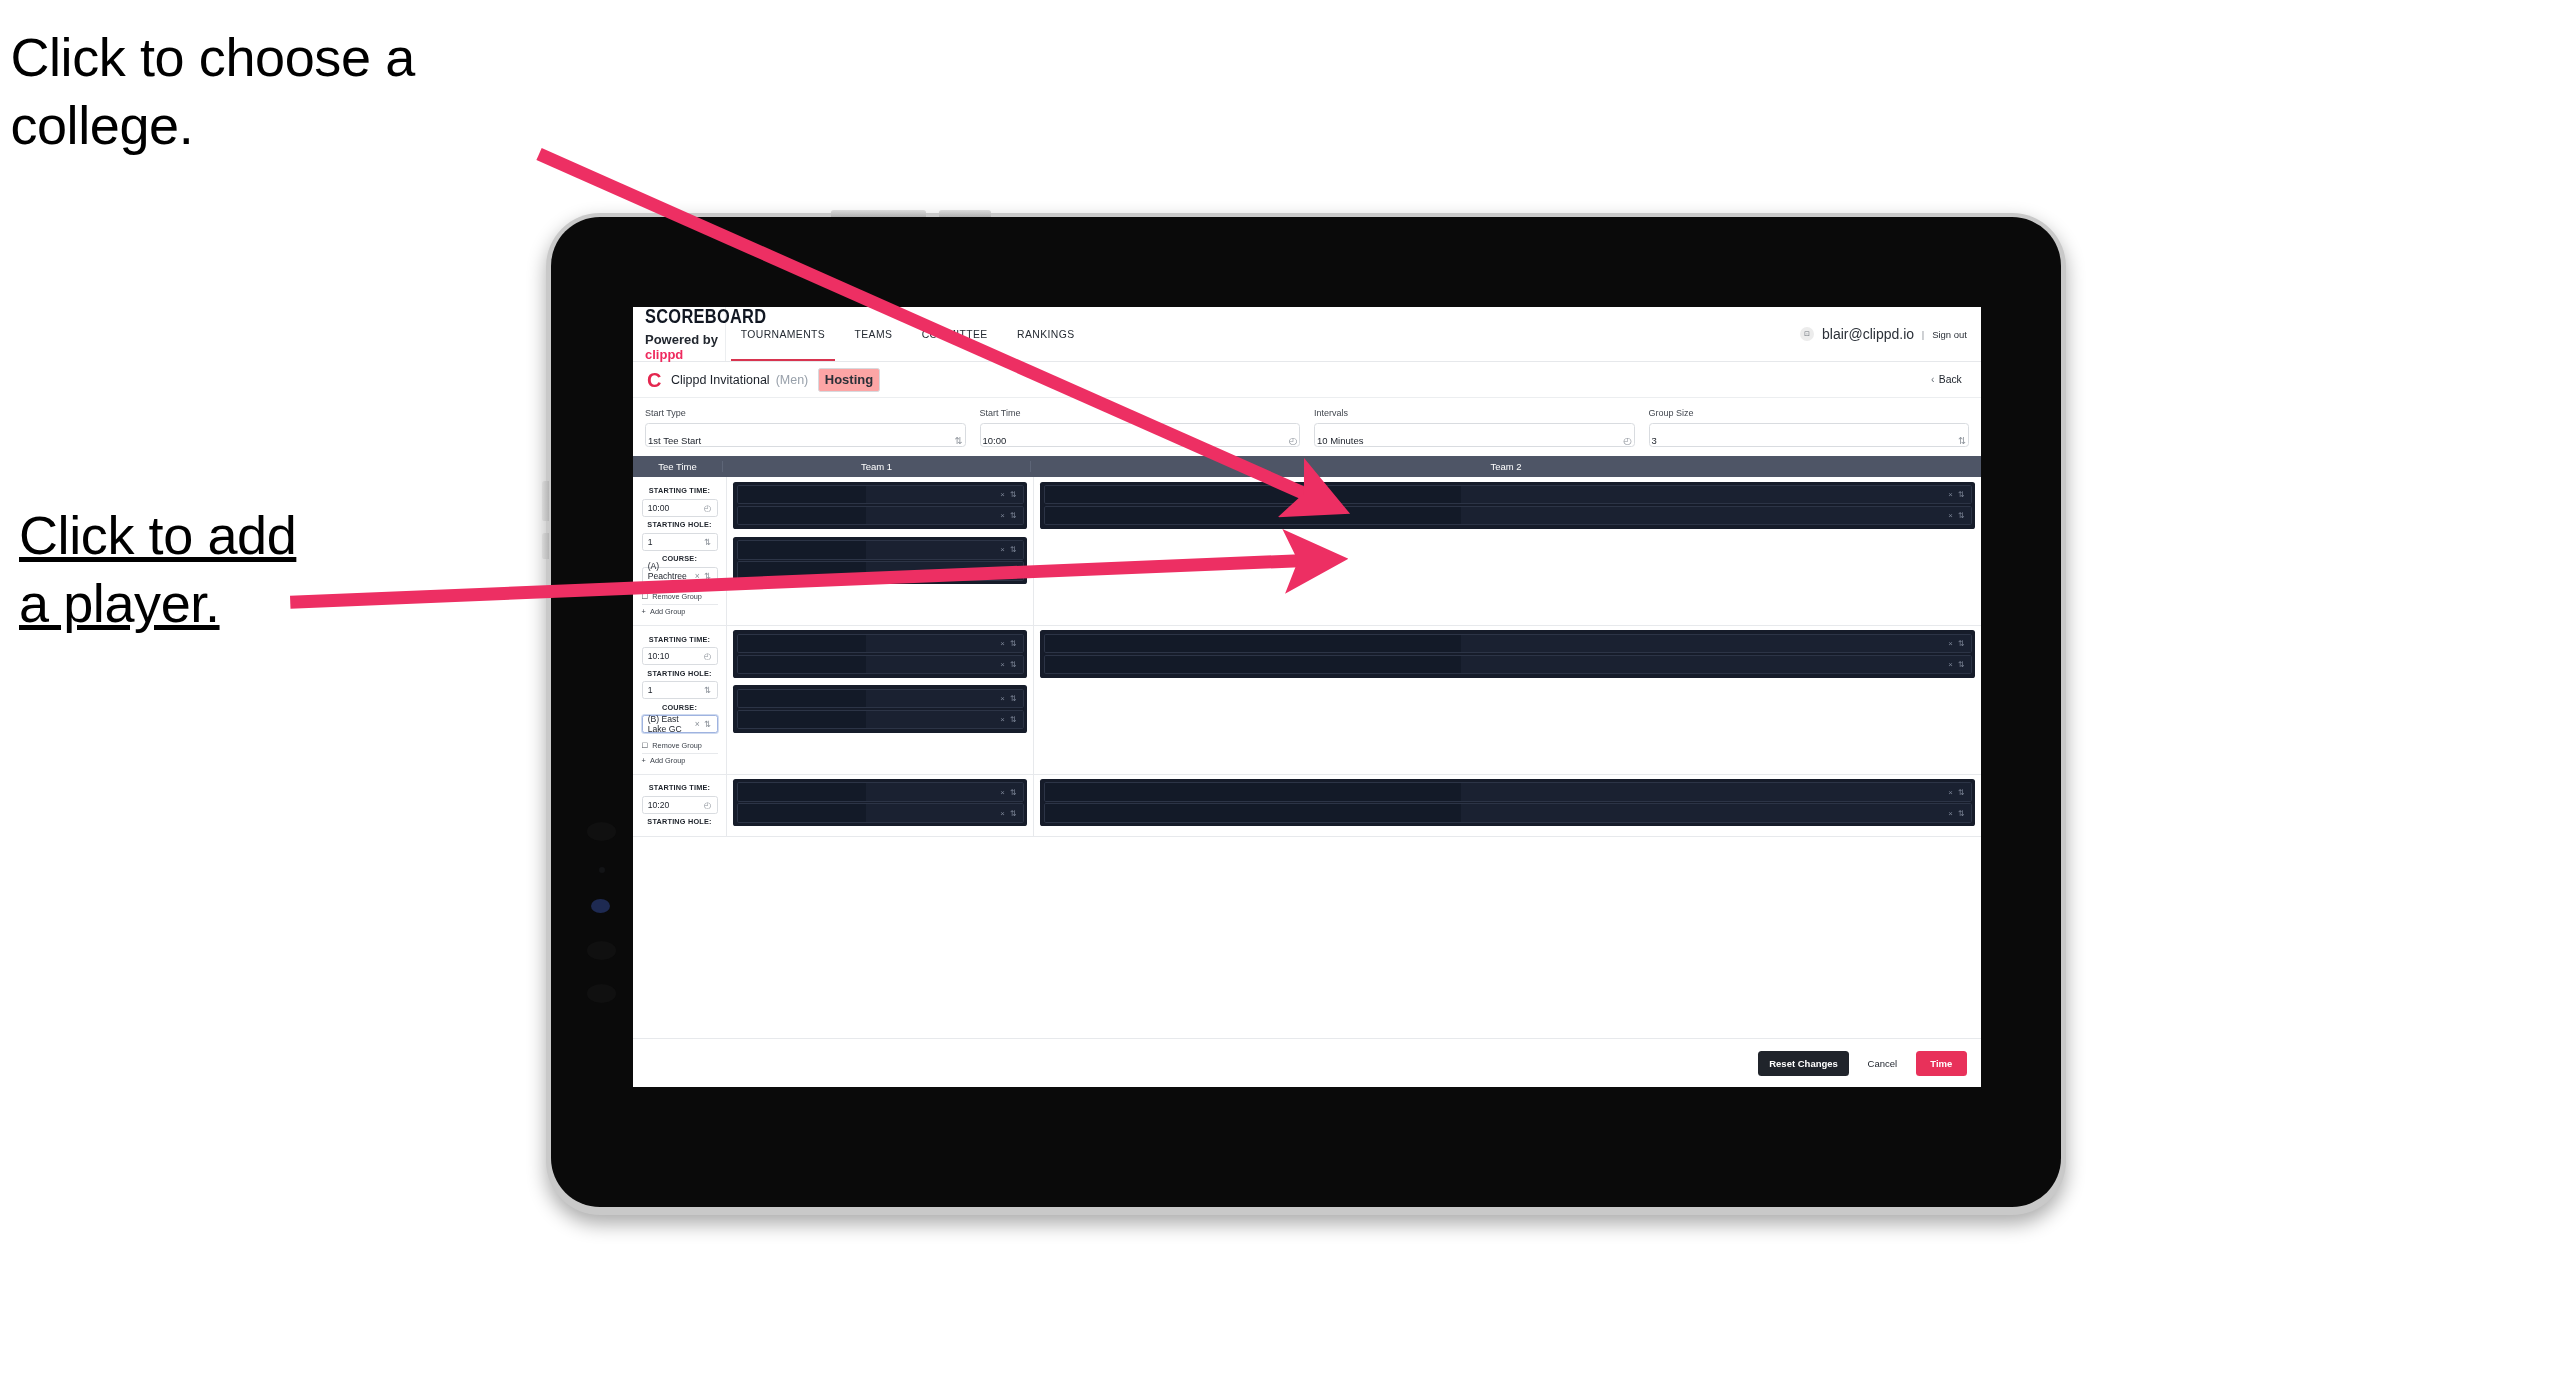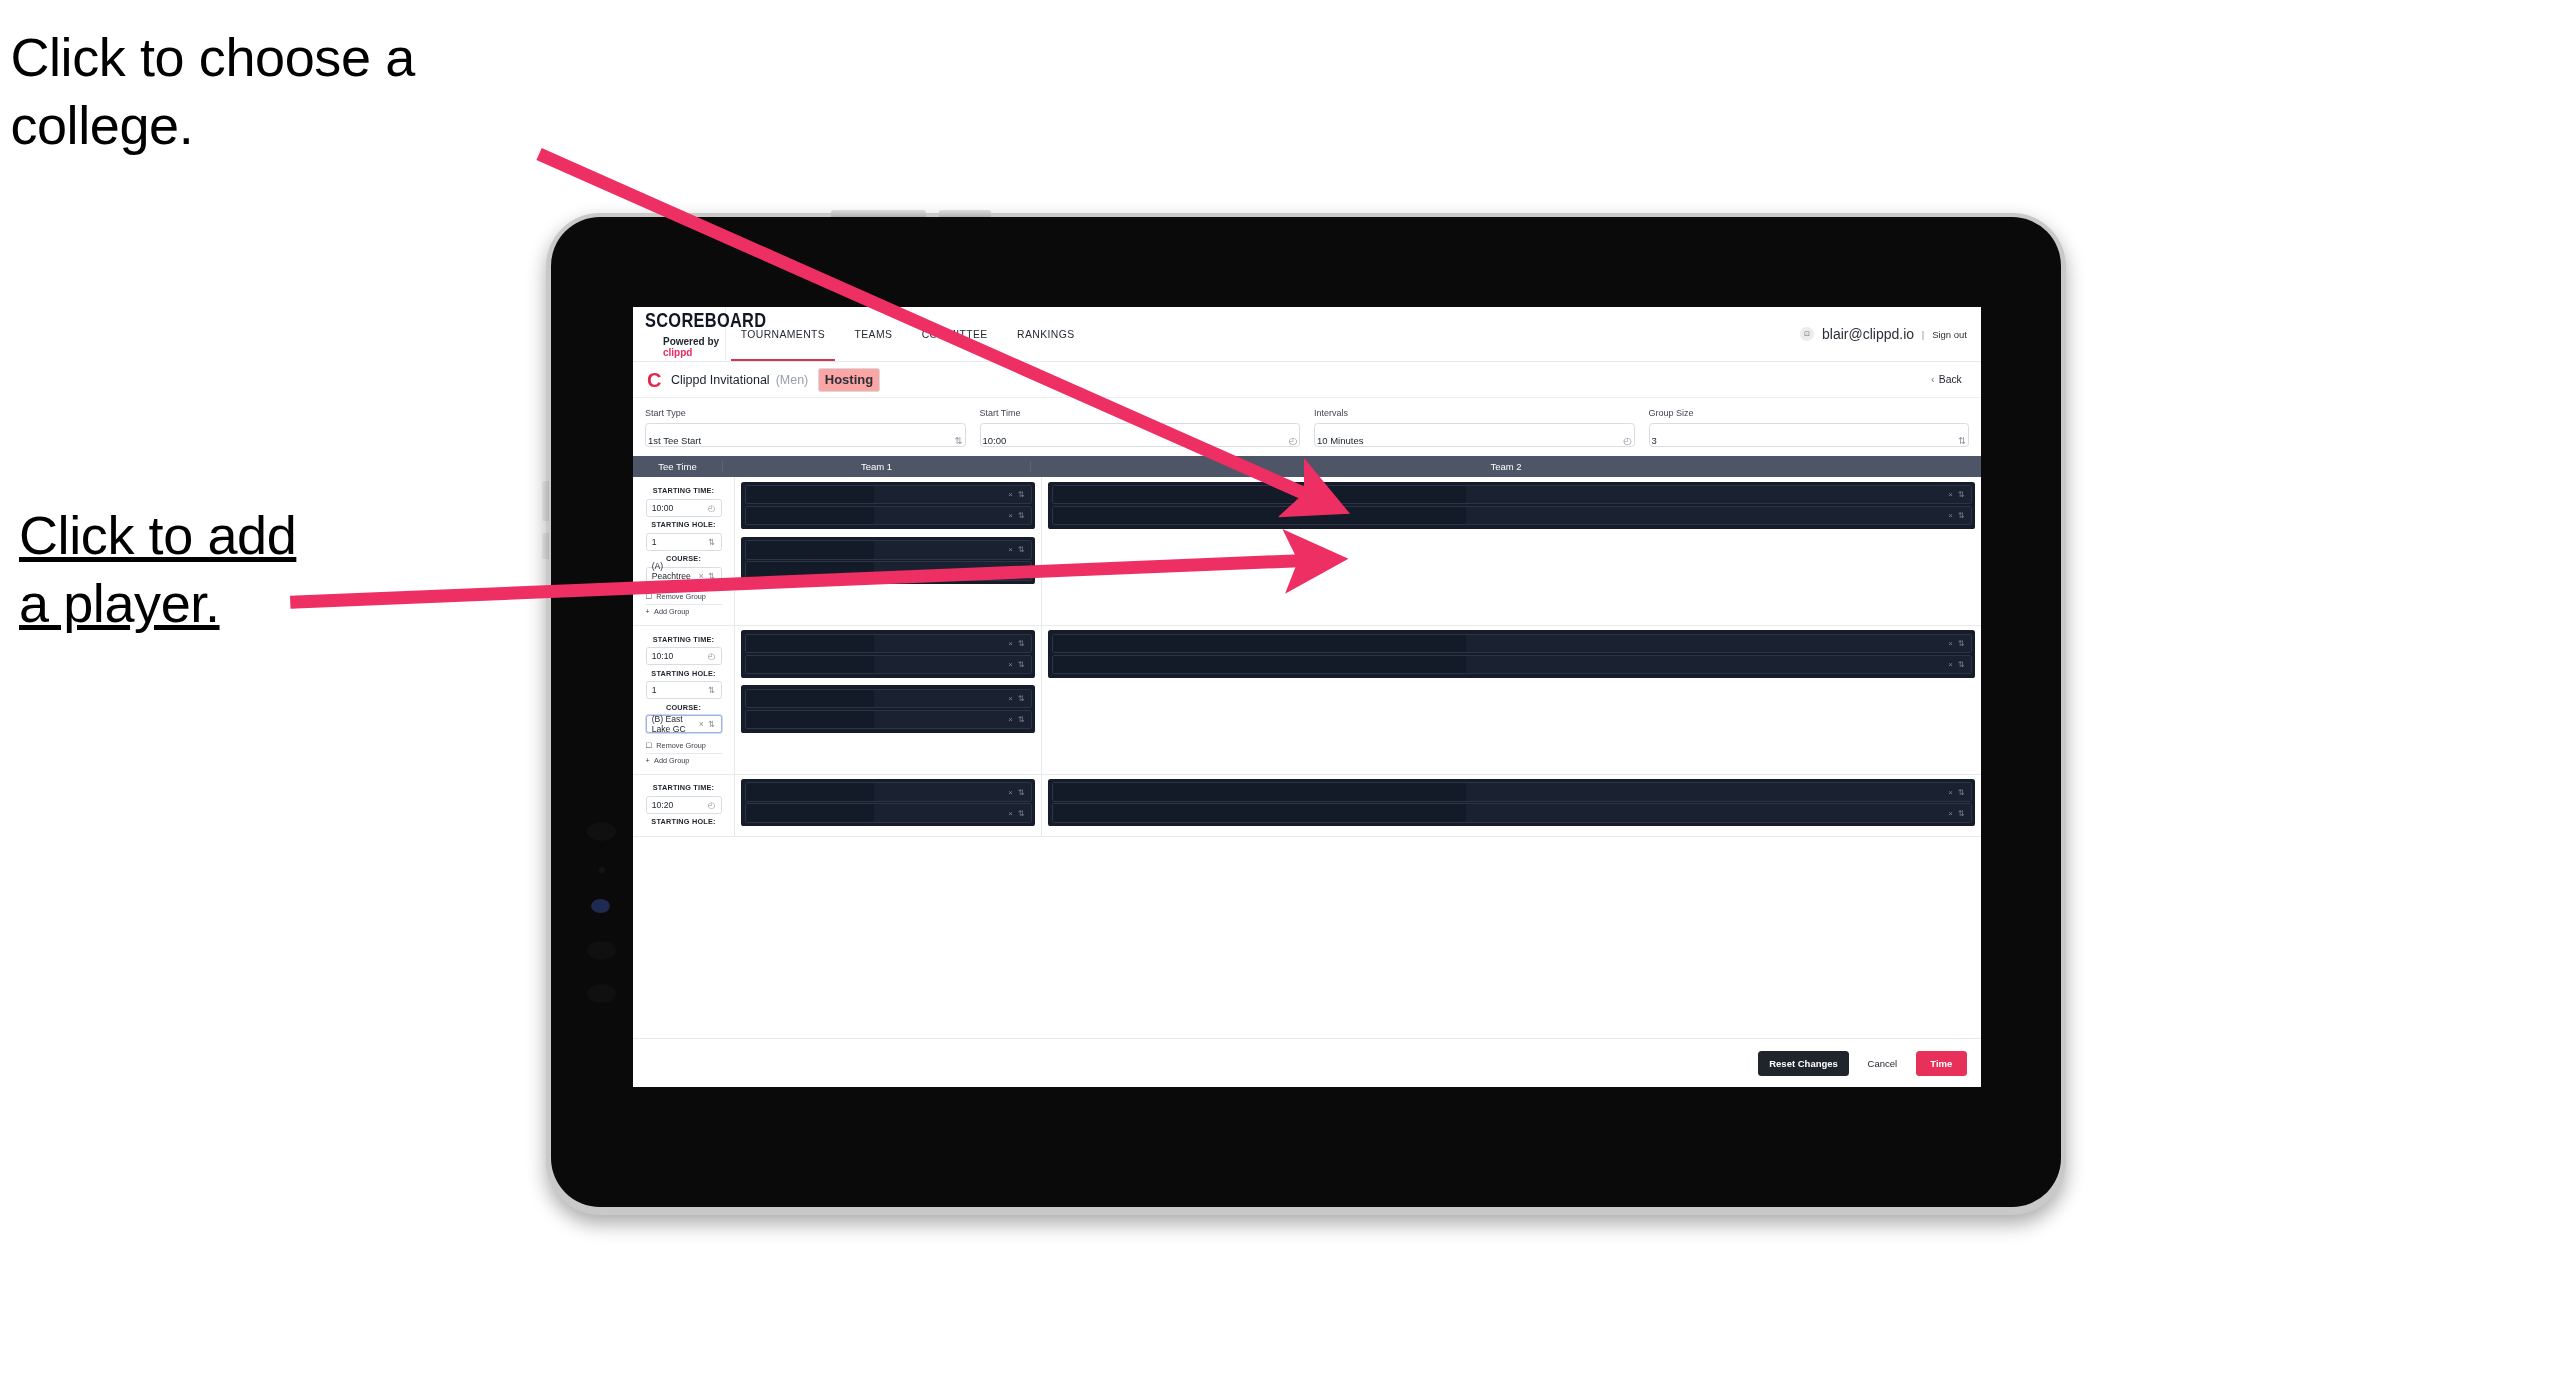--- a/index.html
+++ b/index.html
@@ -59,21 +59,21 @@
   }
 
   
   .navbar{height:54px;background:#fff;display:flex;align-items:stretch;
           border-bottom:0.9px solid #e6e8eb;position:relative;}
   .brand{width:93px;display:flex;flex-direction:column;justify-content:center;
          padding-left:12px;border-right:0.9px solid #eceef0;box-sizing:border-box;}
   .brand-title{font-size:16.4px;font-weight:bold;letter-spacing:0.3px;color:#111722;
                font-family:"Liberation Sans",sans-serif;transform:scaleY(1.18);
                transform-origin:left center;}
-  .brand-sub{font-size:10px;color:#22272f;margin-top:6px;font-weight:bold;margin-left:18px;}
+  .brand-sub{font-size:13px;color:#22272f;margin-top:6px;font-weight:bold;}
   .brand-sub .pink{color:#ee2a5e;}
   .nav-items{display:flex;align-items:stretch;text-align:center;}
   .nav-item{display:flex;align-items:center;padding:0 14.7px;font-size:10.4px;
             letter-spacing:0.4px;color:#252b33;cursor:pointer;position:relative;
             font-weight:500;}
   .nav-item.active:after{content:"";position:absolute;left:5.2px;right:5.2px;bottom:0;
             height:2.2px;background:#d8344f;}
   .nav-right{margin-left:auto;display:flex;align-items:center;padding-right:14px;gap:7.8px;}
   .avatar{width:14.7px;height:14.7px;border-radius:50%;background:#ececec;
           display:flex;align-items:center;justify-content:center;font-size:7px;color:#6d737b;}
@@ -105,21 +105,21 @@
 
   
   .thead{display:flex;background:#4e5566;height:21.6px;align-items:center;}
   .th{color:#fff;font-size:9.5px;text-align:center;}
   .th.tee{width:89px;border-right:0.9px solid #5d6577;}
   .th.t1{width:307px;border-right:0.9px solid #5d6577;}
   .th.t2{flex:1;}
 
   .tbody{position:relative;}
   .trow{display:flex;border-bottom:0.9px solid #e7e9ec;background:#fff;}
-  .tee-cell{width:102px;box-sizing:border-box;border-right:0.9px solid #e7e9ec;
+  .tee-cell{width:94px;box-sizing:border-box;border-right:0.9px solid #e7e9ec;
             padding:5.2px 6px 6px 6px;display:flex;flex-direction:column;align-items:center;}
   .cap{font-size:7.3px;font-weight:bold;color:#1d222a;letter-spacing:0.2px;margin:3.5px 0 3.5px 0;
        text-align:center;}
   .mini-input{width:76px;height:18px;border:0.9px solid #d9dce0;border-radius:2.6px;background:#fff;
               display:flex;align-items:center;padding:0 5.2px;box-sizing:border-box;
               font-size:8.6px;color:#1b2029;}
   .mini-input.focus{border-color:#9fb3e0;box-shadow:0 0 0 0.9px #cdd9ef;}
   .mini-input .sp{margin-left:auto;color:#8b9199;font-size:8.6px;}
   .mini-input .xs{margin-left:auto;color:#8b9199;font-size:8.6px;padding-right:4.3px;}
   .grp-actions{width:76px;margin-top:5.2px;}

